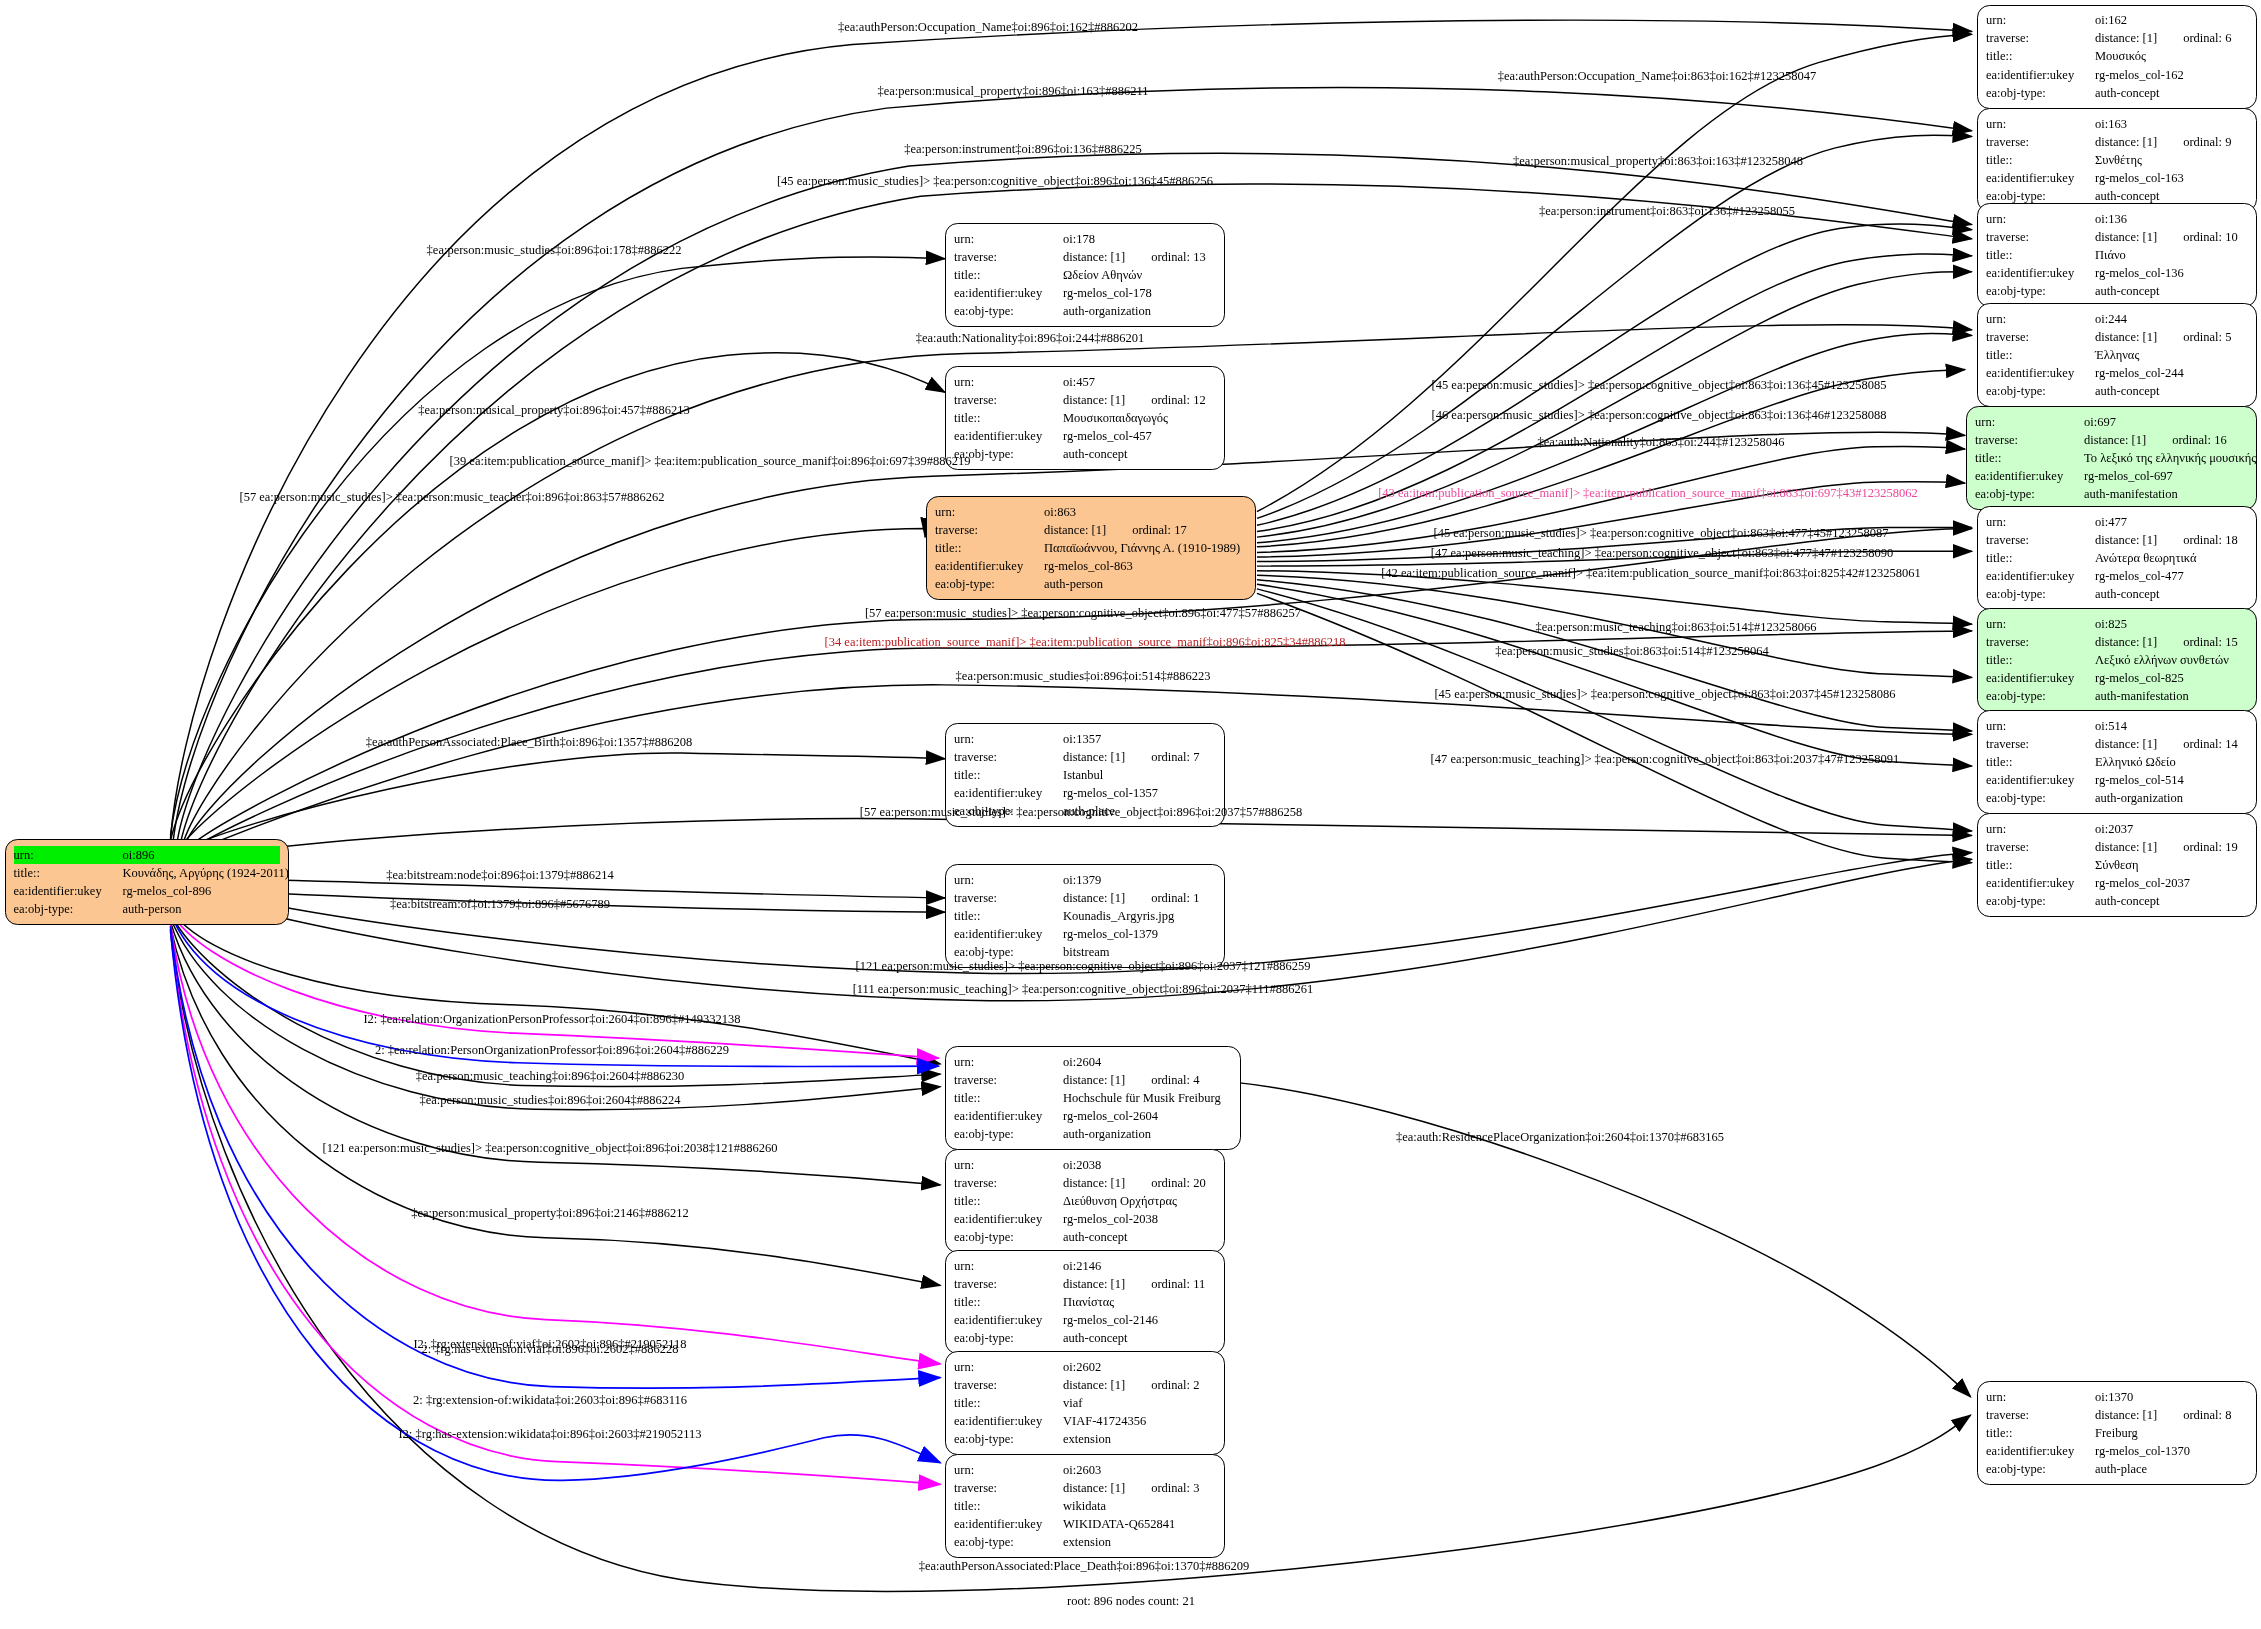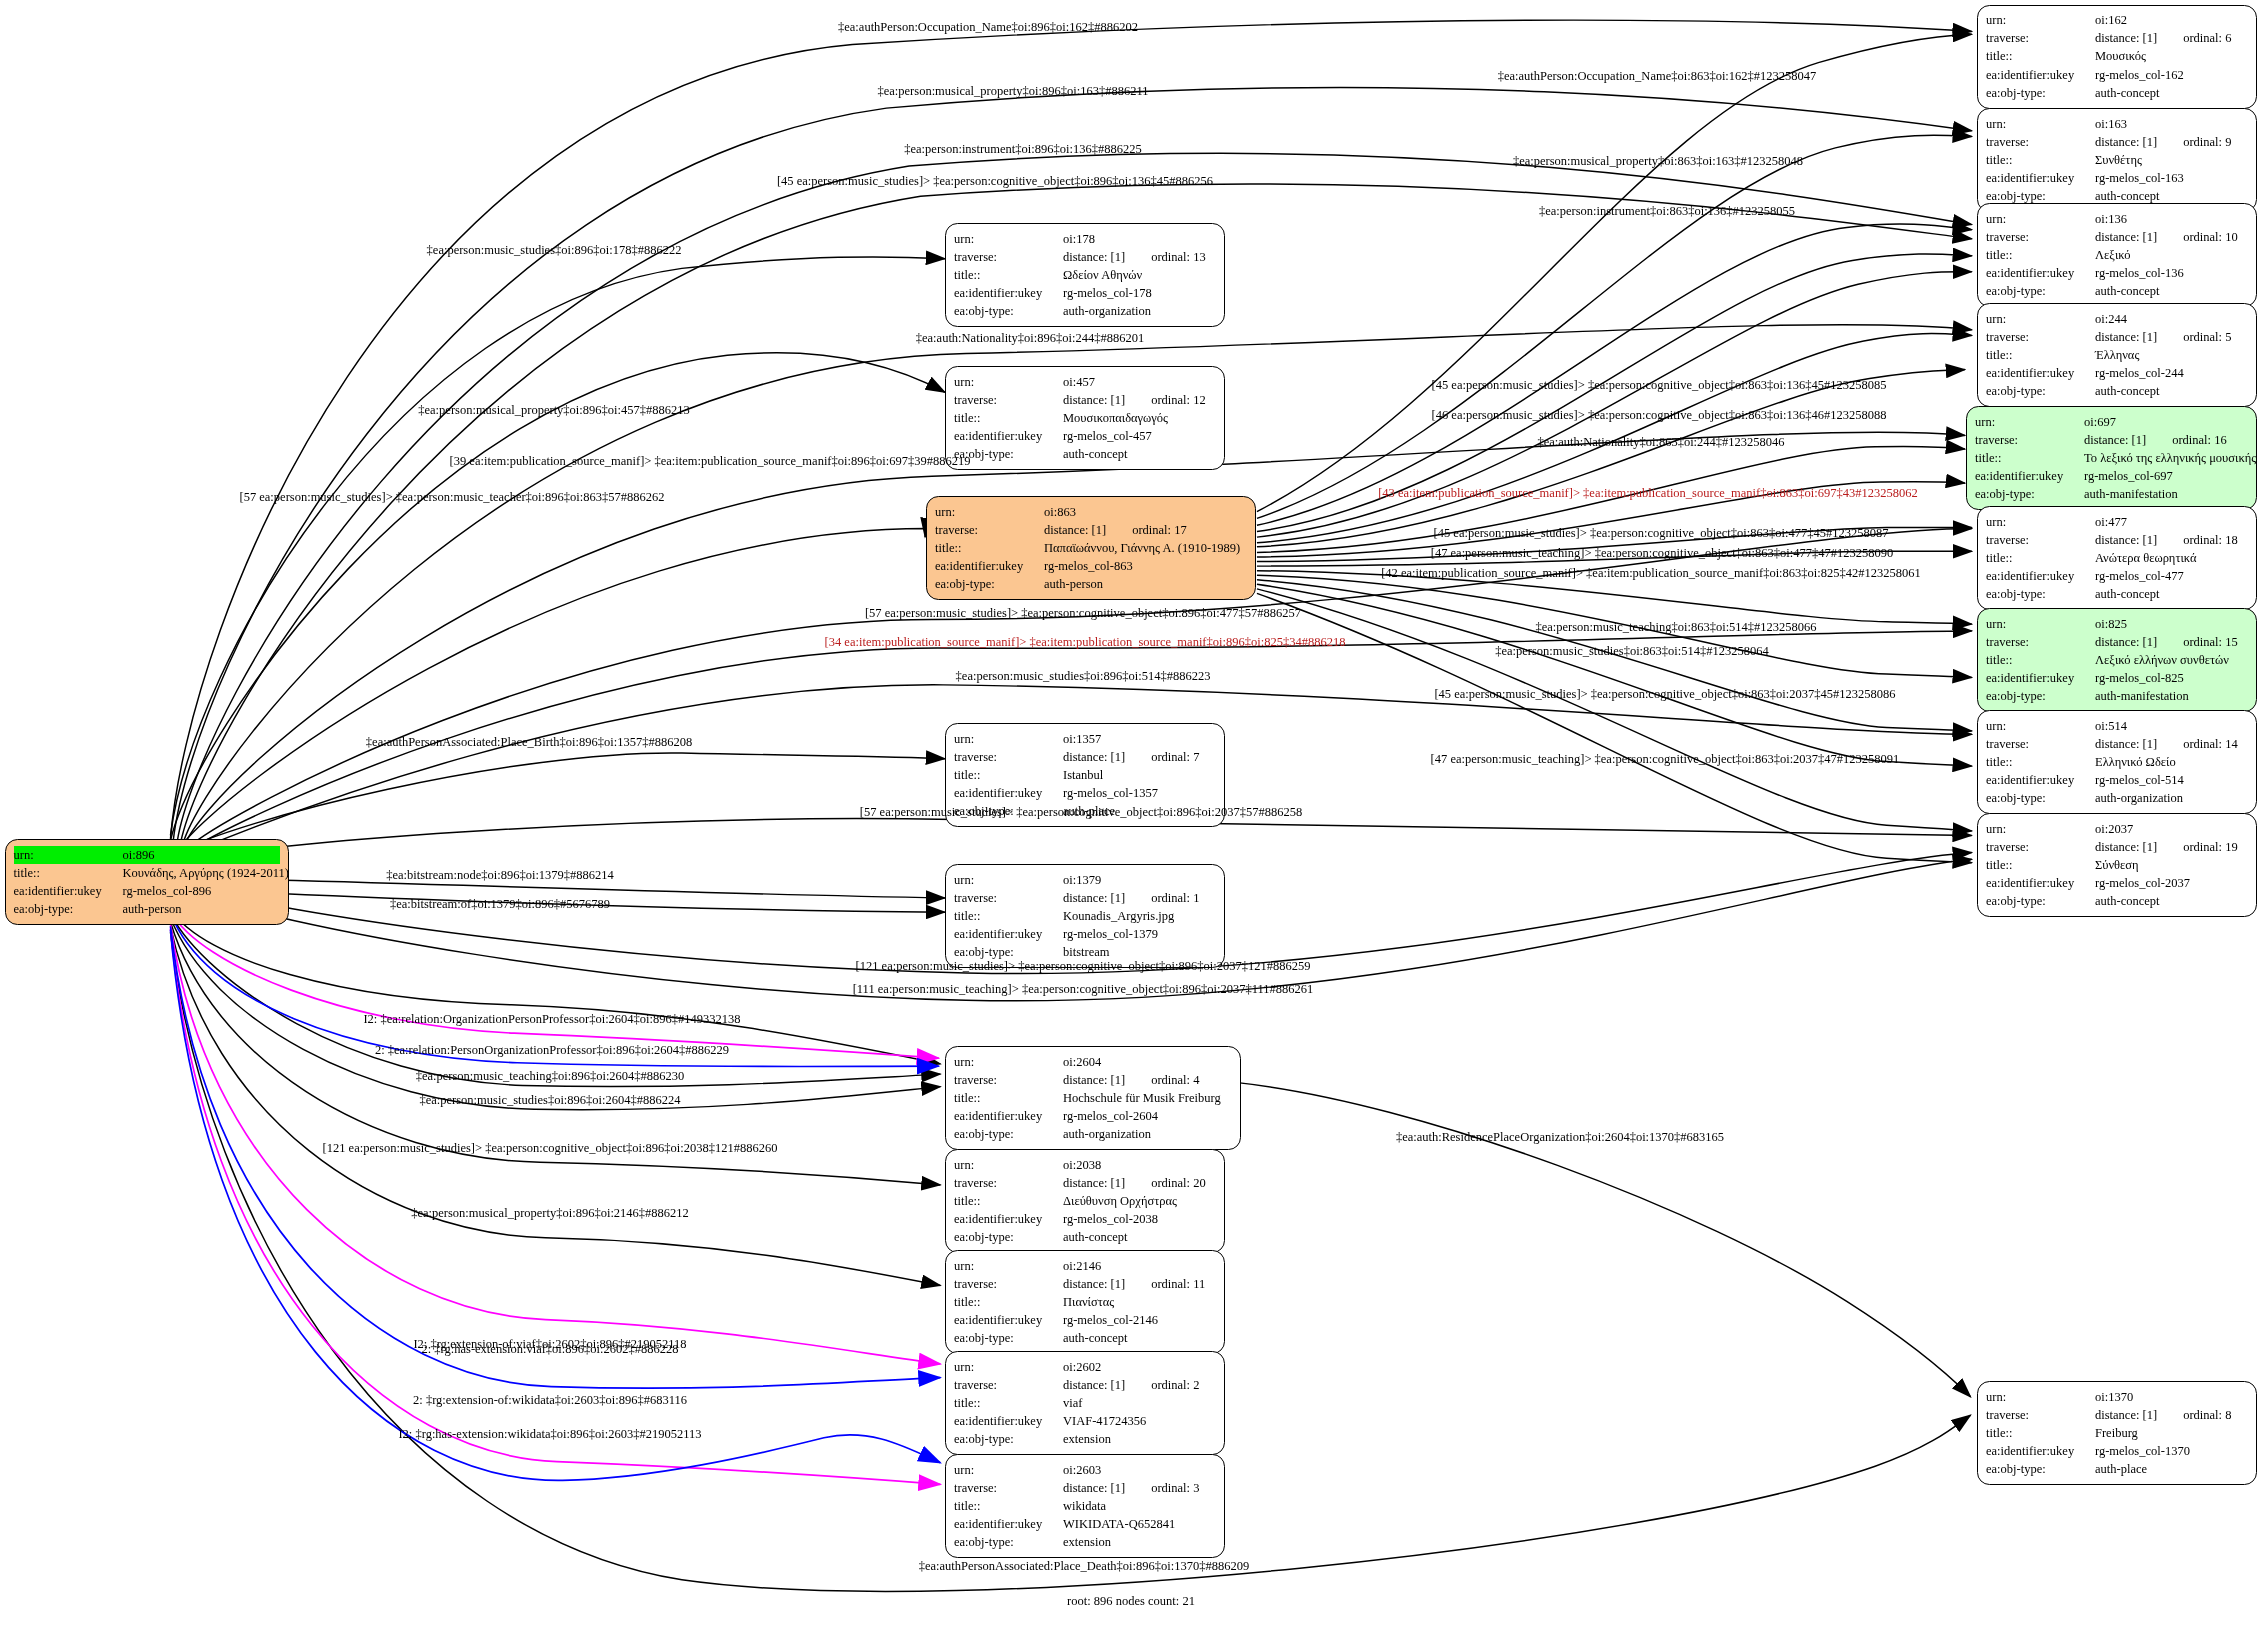--- a/index.html
+++ b/index.html
@@ -214,21 +214,21 @@
         <div class="row urnrow">
           <span class="k">urn:</span>
           <span class="v"><span>oi:136</span></span>
         </div>
         <div class="row">
           <span class="k">traverse:</span>
           <span class="v"><span>distance: [1]</span><span class="ord">ordinal: 10</span></span>
         </div>
         <div class="row ">
           <span class="k">title::</span>
-          <span class="v"><span>Λεξικό</span></span>
+          <span class="v"><span>Πιάνο</span></span>
         </div>
         <div class="row ">
           <span class="k">ea:identifier:ukey</span>
           <span class="v"><span>rg-melos_col-136</span></span>
         </div>
         <div class="row ">
           <span class="k">ea:obj-type:</span>
           <span class="v"><span>auth-concept</span></span>
         </div>
       </div>
@@ -593,21 +593,21 @@
       <div class="edge-label" style="left: 1023px; top: 149px; color: rgb(0, 0, 0);">‡ea:person:instrument‡oi:896‡oi:136‡#886225</div>
       <div class="edge-label" style="left: 995px; top: 181px; color: rgb(0, 0, 0);">[45 ea:person:music_studies]&gt; ‡ea:person:cognitive_object‡oi:896‡oi:136‡45#886256</div>
       <div class="edge-label" style="left: 1667px; top: 211px; color: rgb(0, 0, 0);">‡ea:person:instrument‡oi:863‡oi:136‡#123258055</div>
       <div class="edge-label" style="left: 554px; top: 250px; color: rgb(0, 0, 0);">‡ea:person:music_studies‡oi:896‡oi:178‡#886222</div>
       <div class="edge-label" style="left: 1030px; top: 338px; color: rgb(0, 0, 0);">‡ea:auth:Nationality‡oi:896‡oi:244‡#886201</div>
       <div class="edge-label" style="left: 1659px; top: 385px; color: rgb(0, 0, 0);">[45 ea:person:music_studies]&gt; ‡ea:person:cognitive_object‡oi:863‡oi:136‡45#123258085</div>
       <div class="edge-label" style="left: 554px; top: 392px; color: rgb(0, 0, 0); margin-top: 18px;">‡ea:person:musical_property‡oi:896‡oi:457‡#886213</div>
       <div class="edge-label" style="left: 1659px; top: 415px; color: rgb(0, 0, 0);">[46 ea:person:music_studies]&gt; ‡ea:person:cognitive_object‡oi:863‡oi:136‡46#123258088</div>
       <div class="edge-label" style="left: 1661px; top: 442px; color: rgb(0, 0, 0);">‡ea:auth:Nationality‡oi:863‡oi:244‡#123258046</div>
       <div class="edge-label" style="left: 710px; top: 461px; color: rgb(0, 0, 0);">[39 ea:item:publication_source_manif]&gt; ‡ea:item:publication_source_manif‡oi:896‡oi:697‡39#886219</div>
-      <div class="edge-label" style="left: 1648px; top: 493px; color: #b91c1c;">[43 ea:item:publication_source_manif]&gt; ‡ea:item:publication_source_manif‡oi:863‡oi:697‡43#123258062</div>
+      <div class="edge-label" style="left: 1648px; top: 493px; color: #ec4899;">[43 ea:item:publication_source_manif]&gt; ‡ea:item:publication_source_manif‡oi:863‡oi:697‡43#123258062</div>
       <div class="edge-label" style="left: 452px; top: 497px; color: rgb(0, 0, 0);">[57 ea:person:music_studies]&gt; ‡ea:person:music_teacher‡oi:896‡oi:863‡57#886262</div>
       <div class="edge-label" style="left: 1661px; top: 533px; color: rgb(0, 0, 0);">[45 ea:person:music_studies]&gt; ‡ea:person:cognitive_object‡oi:863‡oi:477‡45#123258087</div>
       <div class="edge-label" style="left: 1662px; top: 553px; color: rgb(0, 0, 0);">[47 ea:person:music_teaching]&gt; ‡ea:person:cognitive_object‡oi:863‡oi:477‡47#123258090</div>
       <div class="edge-label" style="left: 1651px; top: 573px; color: rgb(0, 0, 0);">[42 ea:item:publication_source_manif]&gt; ‡ea:item:publication_source_manif‡oi:863‡oi:825‡42#123258061</div>
       <div class="edge-label" style="left: 1083px; top: 613px; color: rgb(0, 0, 0);">[57 ea:person:music_studies]&gt; ‡ea:person:cognitive_object‡oi:896‡oi:477‡57#886257</div>
       <div class="edge-label" style="left: 1676px; top: 627px; color: rgb(0, 0, 0);">‡ea:person:music_teaching‡oi:863‡oi:514‡#123258066</div>
       <div class="edge-label" style="left: 1085px; top: 642px; color: #b91c1c;">[34 ea:item:publication_source_manif]&gt; ‡ea:item:publication_source_manif‡oi:896‡oi:825‡34#886218</div>
       <div class="edge-label" style="left: 1632px; top: 651px; color: rgb(0, 0, 0);">‡ea:person:music_studies‡oi:863‡oi:514‡#123258064</div>
       <div class="edge-label" style="left: 1083px; top: 676px; color: rgb(0, 0, 0);">‡ea:person:music_studies‡oi:896‡oi:514‡#886223</div>
       <div class="edge-label" style="left: 1665px; top: 694px; color: rgb(0, 0, 0);">[45 ea:person:music_studies]&gt; ‡ea:person:cognitive_object‡oi:863‡oi:2037‡45#123258086</div>

